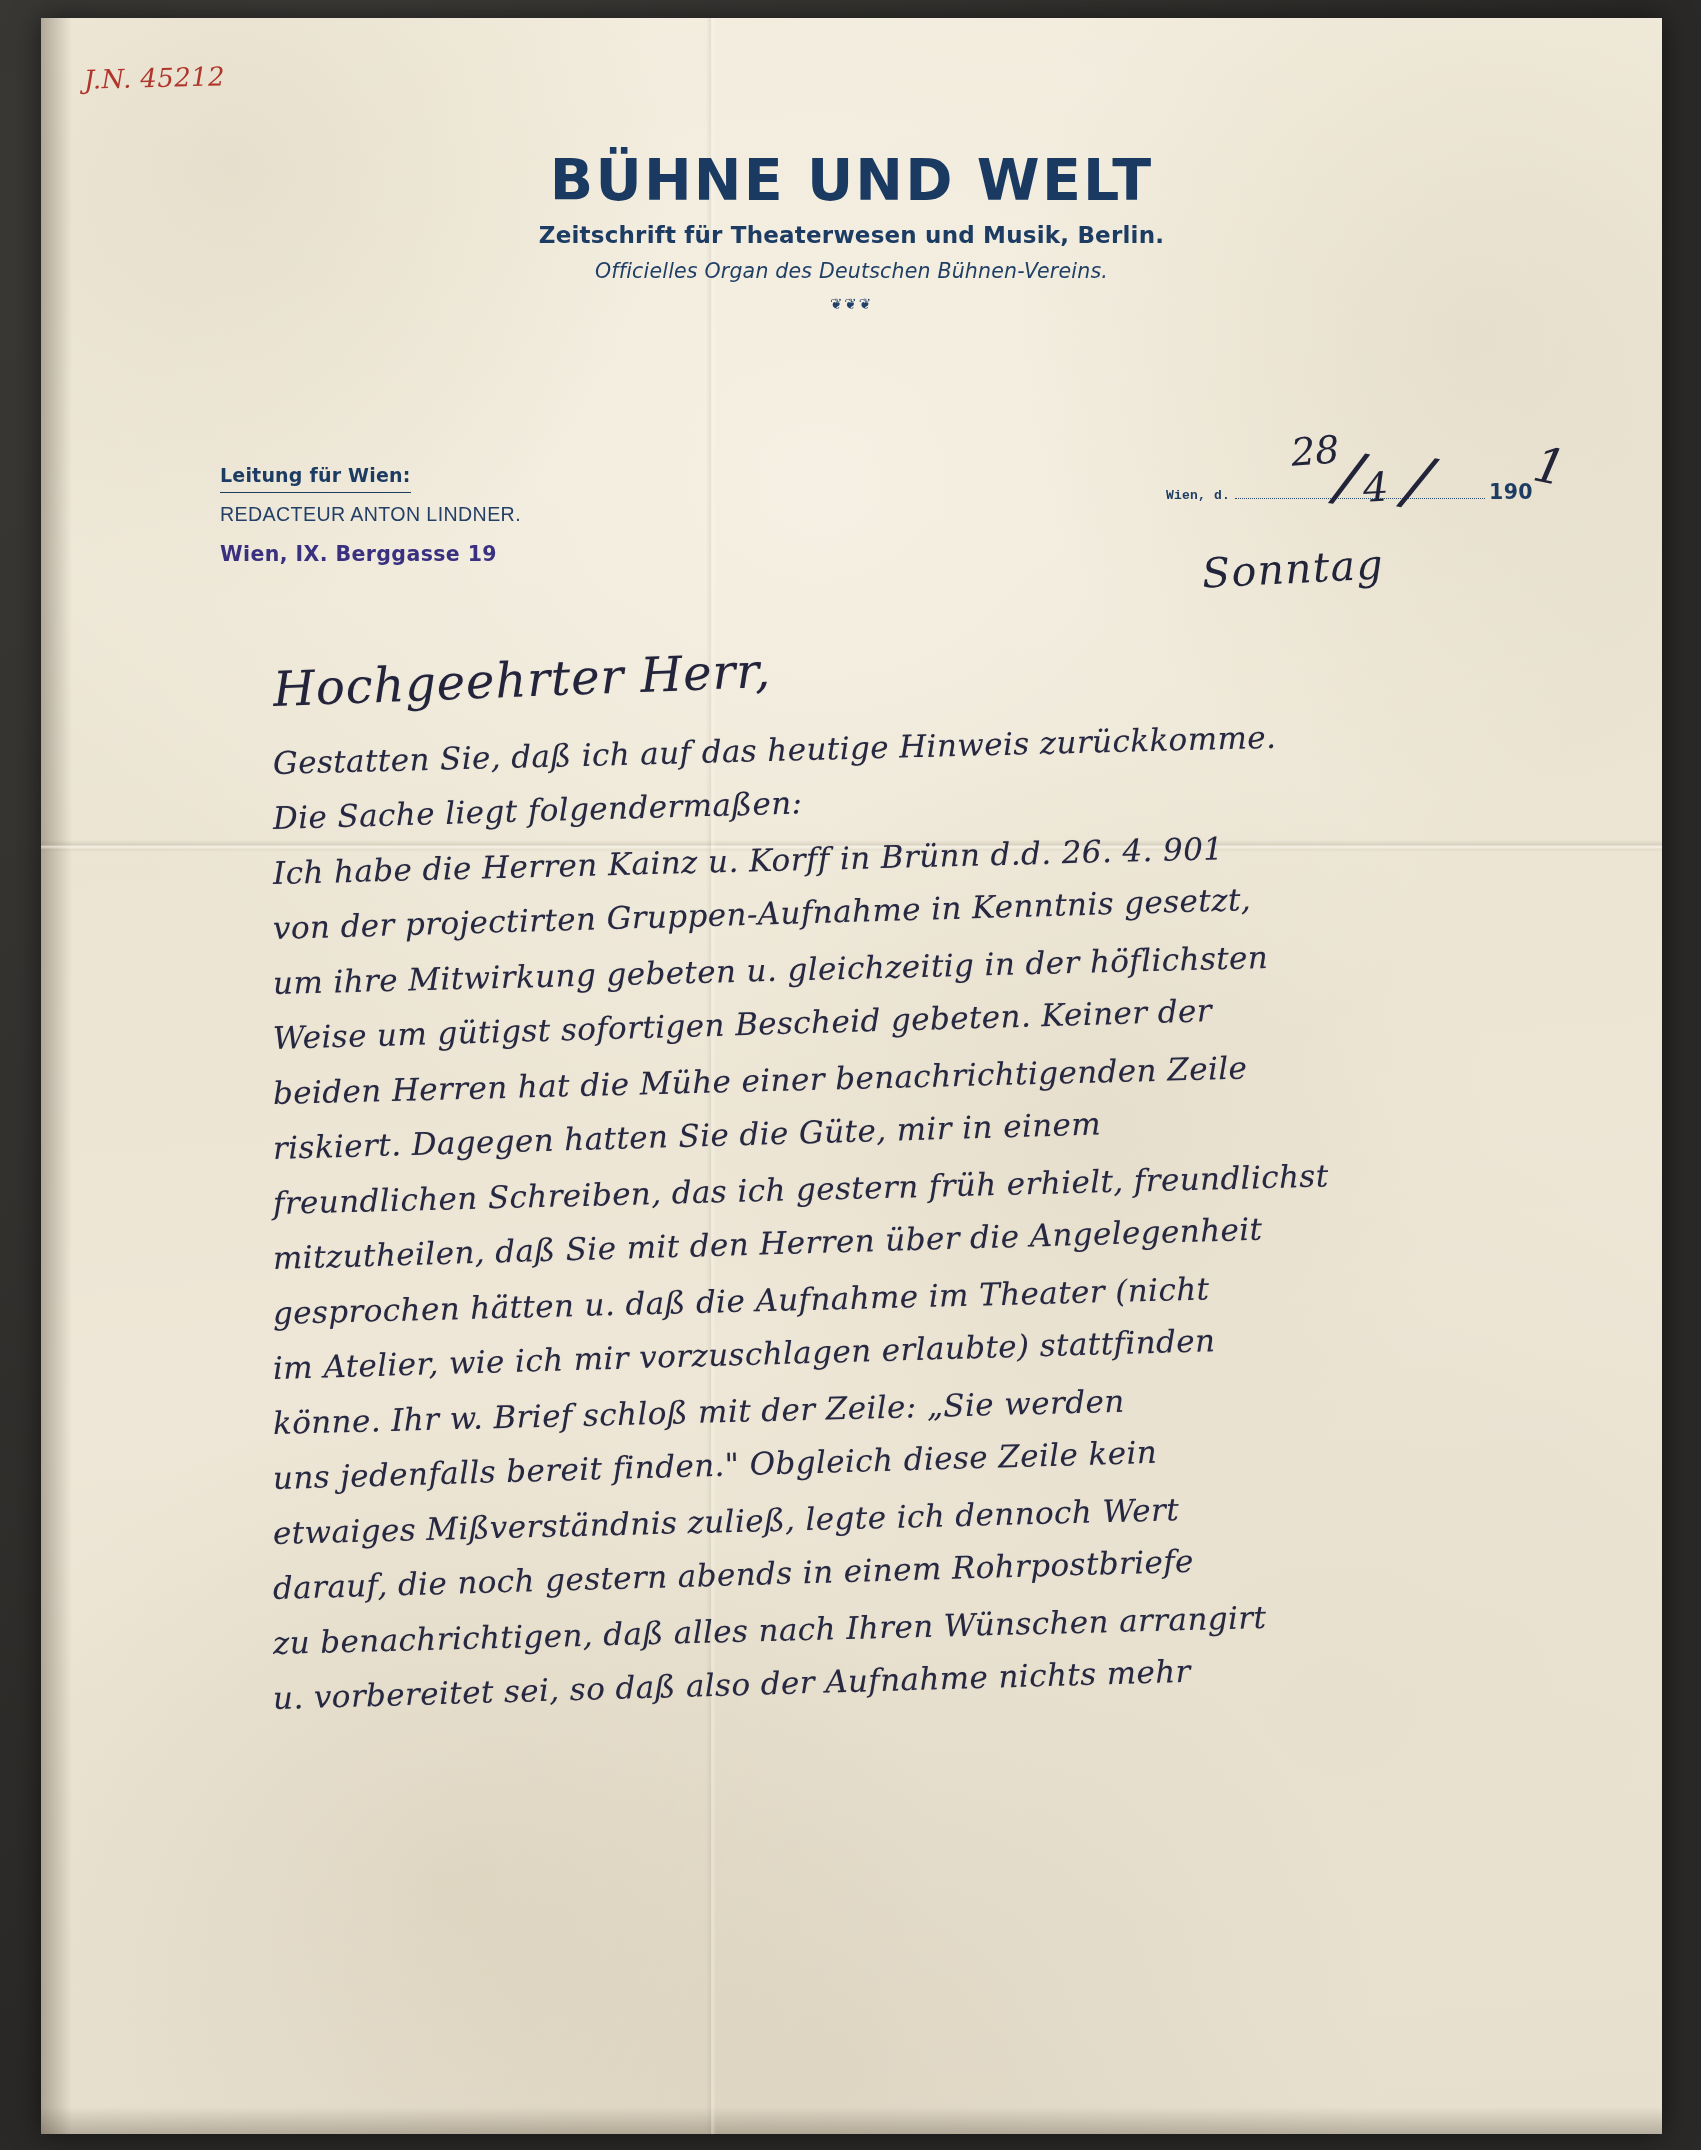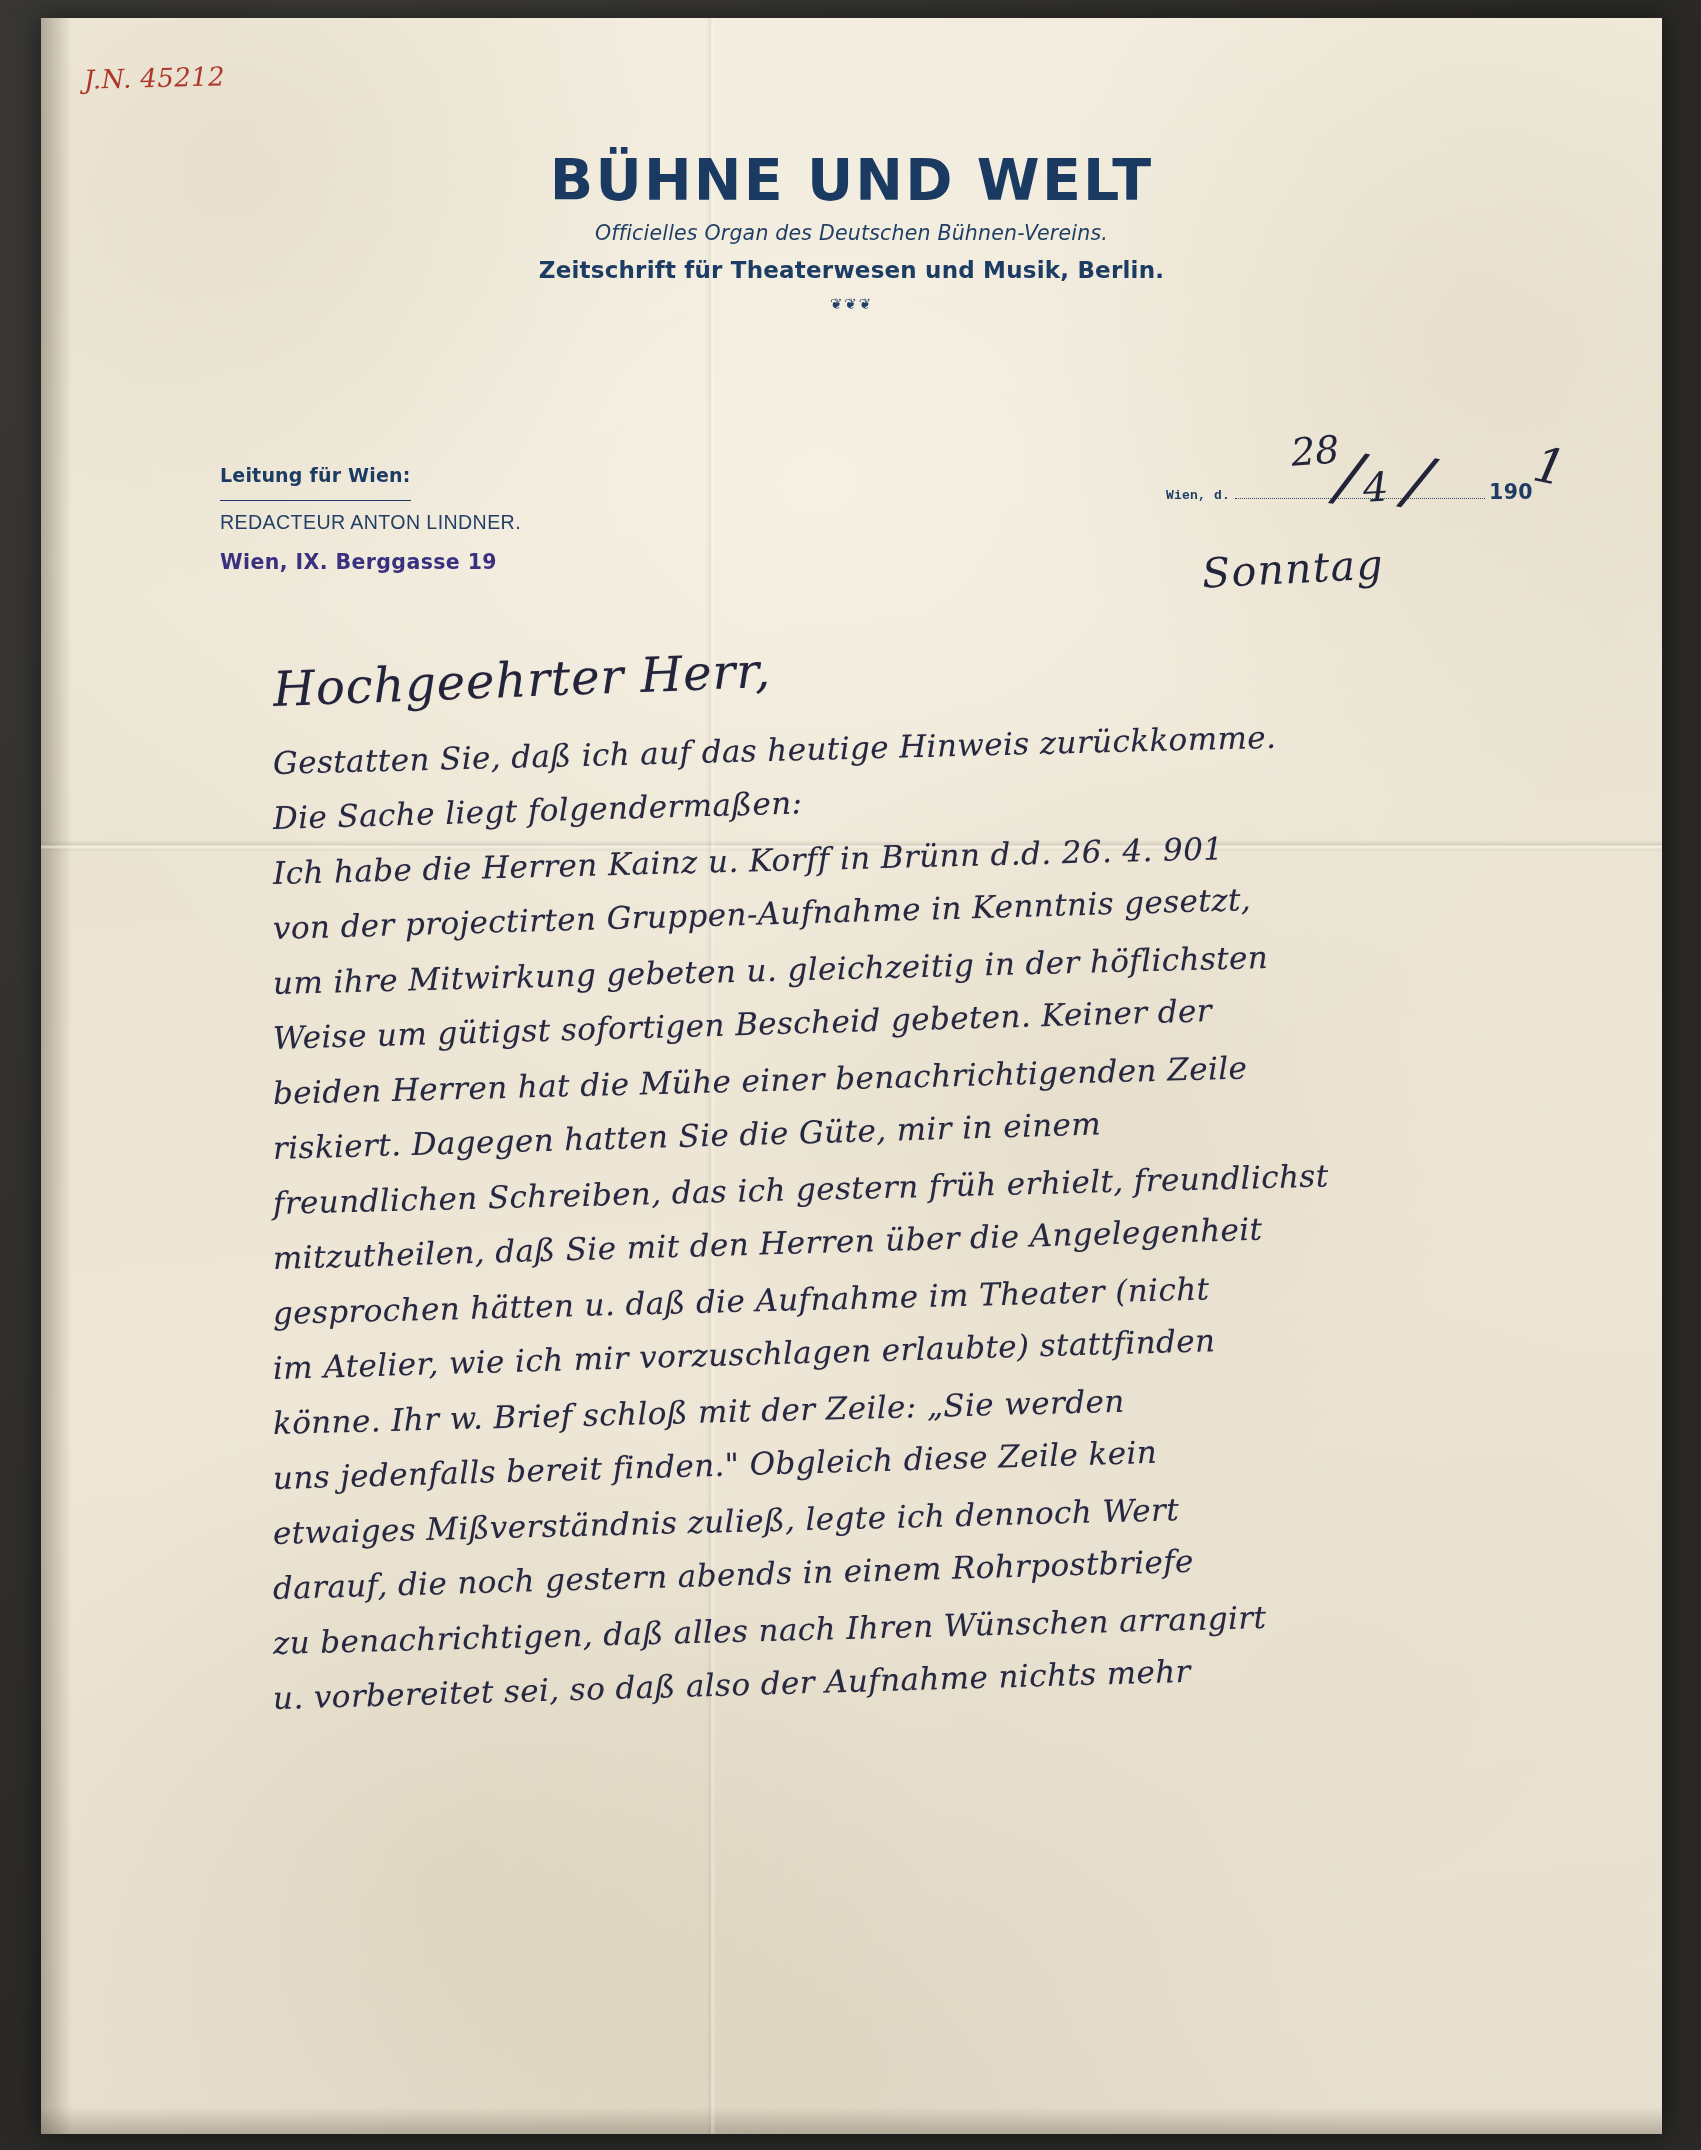--- a/index.html
+++ b/index.html
@@ -163,21 +163,21 @@
     color: #1d3c64;
     text-align: left;
   }
   #wien-heading {
     font-family: "DejaVu Sans", sans-serif;
     font-weight: bold;
     font-size: 19px;
     letter-spacing: 0.2px;
     display: inline-block;
     border-bottom: 1.8px solid #1d3c64;
-    padding-bottom: 14px;
+    padding-bottom: 6px;
   }
   #wien-redacteur {
     margin-top: 9.8px;
     font-family: Liberation Sans, sans-serif;
     font-size: 19.6px;
     letter-spacing: 0.4px;
     color: #233f66;
   }
   #wien-address {
     margin-top: 16px;
@@ -317,22 +317,22 @@
     <div id="paper-grain"></div>
     <div id="left-edge-shadow"></div>
     <div id="bottom-edge-shadow"></div>
     <div class="fold-h" id="fold-upper"></div>
     <div class="fold-v" id="fold-left-v"></div>
 
     <div id="archive-number">J.N. 45212</div>
 
     <div id="letterhead">
       <div id="masthead-title">BÜHNE UND WELT</div>
+      <div id="masthead-subtitle">Zeitschrift für Theaterwesen und Musik, Berlin.</div>
       <div id="masthead-organ">Officielles Organ des Deutschen Bühnen-Vereins.</div>
-      <div id="masthead-subtitle">Zeitschrift für Theaterwesen und Musik, Berlin.</div>
       <div id="masthead-ornament">❦❦❦</div>
     </div>
 
     <div id="wien-block">
       <div id="wien-heading">Leitung für Wien:</div>
       <div id="wien-redacteur">REDACTEUR ANTON LINDNER.</div>
       <div id="wien-address">Wien, IX. Berggasse 19</div>
     </div>
 
     <div id="date-block">

